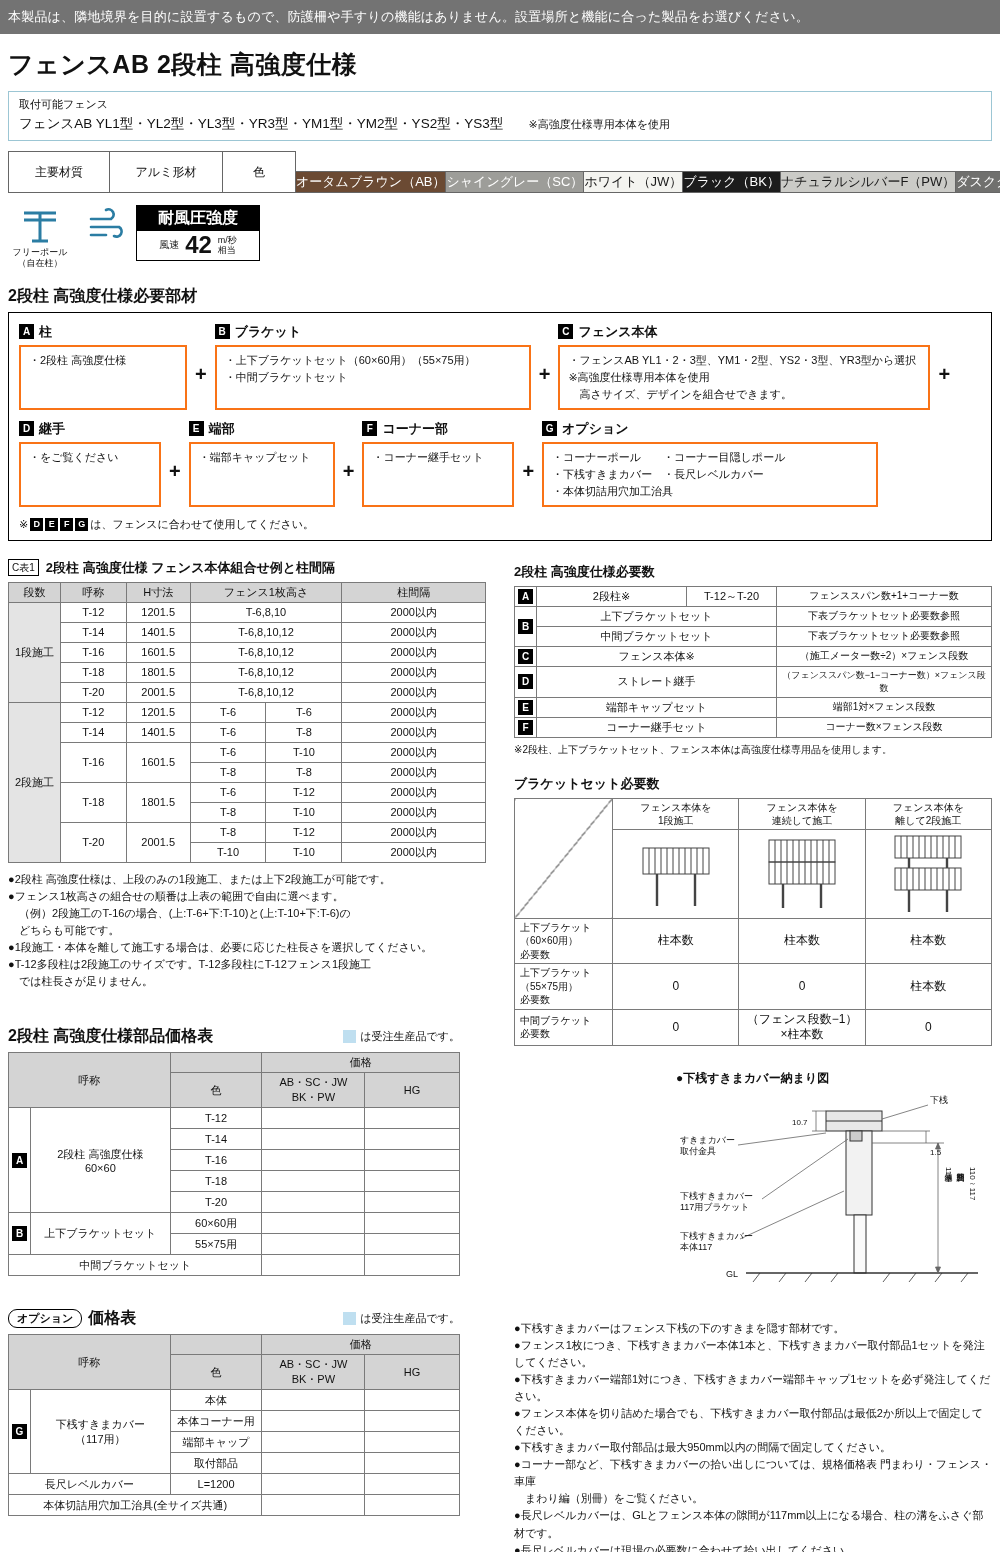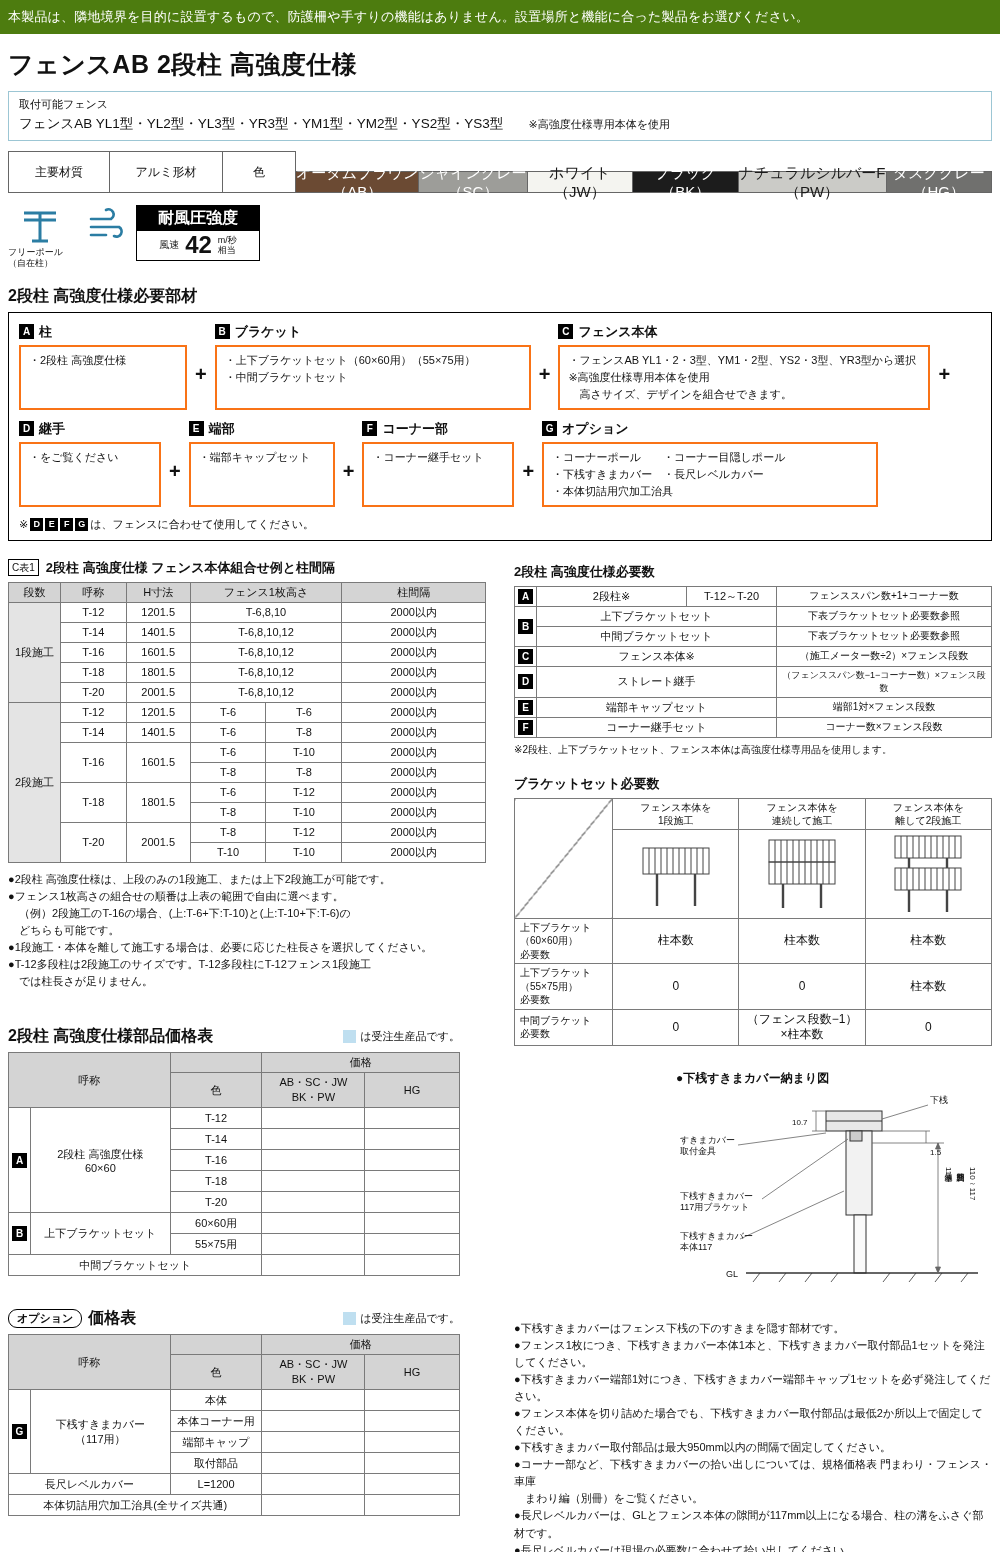--- a/index.html
+++ b/index.html
@@ -10,23 +10,23 @@
   .compat-box{border:1px solid #9cc6d4;padding:5px 10px 7px;margin-bottom:10px;}
   .compat-label{font-size:11px;margin-bottom:3px;}
   .compat-body{font-size:13.5px;}
   .compat-note{font-size:11px;margin-left:22px;}
   .materials{display:flex;height:42px;margin-bottom:12px;}
   .materials>div{border:1px solid #666;margin-left:-1px;display:flex;align-items:center;justify-content:center;}
   .materials>div:first-child{margin-left:0;}
   .mat-label{width:100px;flex:0 0 auto;font-size:12px;}
   .mat-value{width:112px;flex:0 0 auto;font-size:12px;}
   .mat-color{width:72px;flex:0 0 auto;font-size:12px;}
-  .swatch{flex:1;flex-direction:column;font-size:15px;line-height:1.3;white-space:nowrap;margin-top:20px;}
+  .swatch{flex:1;flex-direction:row;font-size:13px;line-height:1.3;white-space:nowrap;margin-top:20px;}
   .badge-row{display:flex;align-items:flex-start;gap:16px;margin:2px 0 16px;}
-  .freepole{width:64px;font-size:9px;line-height:1.25;}
+  .freepole{width:64px;text-align:center;font-size:9px;line-height:1.25;}
   .fp-icon{display:block;margin:0 auto 2px;}
   .wind-group{display:flex;gap:8px;align-items:flex-start;}
   .wind-box{border:1.5px solid #000;width:122px;}
   .wind-head{background:#000;color:#fff;text-align:center;font-size:16px;font-weight:bold;padding:2px 0;}
   .wind-body{display:flex;align-items:center;justify-content:center;gap:6px;padding:2px 4px 3px;}
   .wind-pre{font-size:10px;}
   .wind-num{font-size:24px;font-weight:bold;line-height:1;}
   .wind-units{display:flex;flex-direction:column;font-size:9px;line-height:1.15;}
   .section-heading{font-size:16px;font-weight:bold;margin:4px 0 5px;}
   .section-heading.sm{font-size:13px;}
@@ -79,21 +79,21 @@
   .price-block2{margin-top:32px;}
   .diagram-block{width:312px;margin:24px 4px 0 auto;}
   .diagram-heading{font-weight:bold;font-size:12px;margin-bottom:2px;}
   .bottom-notes{margin-top:16px;font-size:11px;}
   svg text{font-family:"Liberation Sans","DejaVu Sans",sans-serif;fill:#111;}
   .vtext{writing-mode:vertical-rl;}
 </style>
 </head>
 <body>
 
-<div class="notice-bar" style="background: #4d7c0f;">本製品は、隣地境界を目的に設置するもので、防護柵や手すりの機能はありません。設置場所と機能に合った製品をお選びください。</div>
+<div class="notice-bar" style="background: #737373;">本製品は、隣地境界を目的に設置するもので、防護柵や手すりの機能はありません。設置場所と機能に合った製品をお選びください。</div>
 
 <div class="page">
 
   <h1 class="page-title">フェンスAB 2段柱 高強度仕様</h1>
 
   <div class="compat-box">
     <div class="compat-label">取付可能フェンス</div>
     <div>
       <span class="compat-body">フェンスAB YL1型・YL2型・YL3型・YR3型・YM1型・YM2型・YS2型・YS3型</span>
       <span class="compat-note">※高強度仕様専用本体を使用</span>

